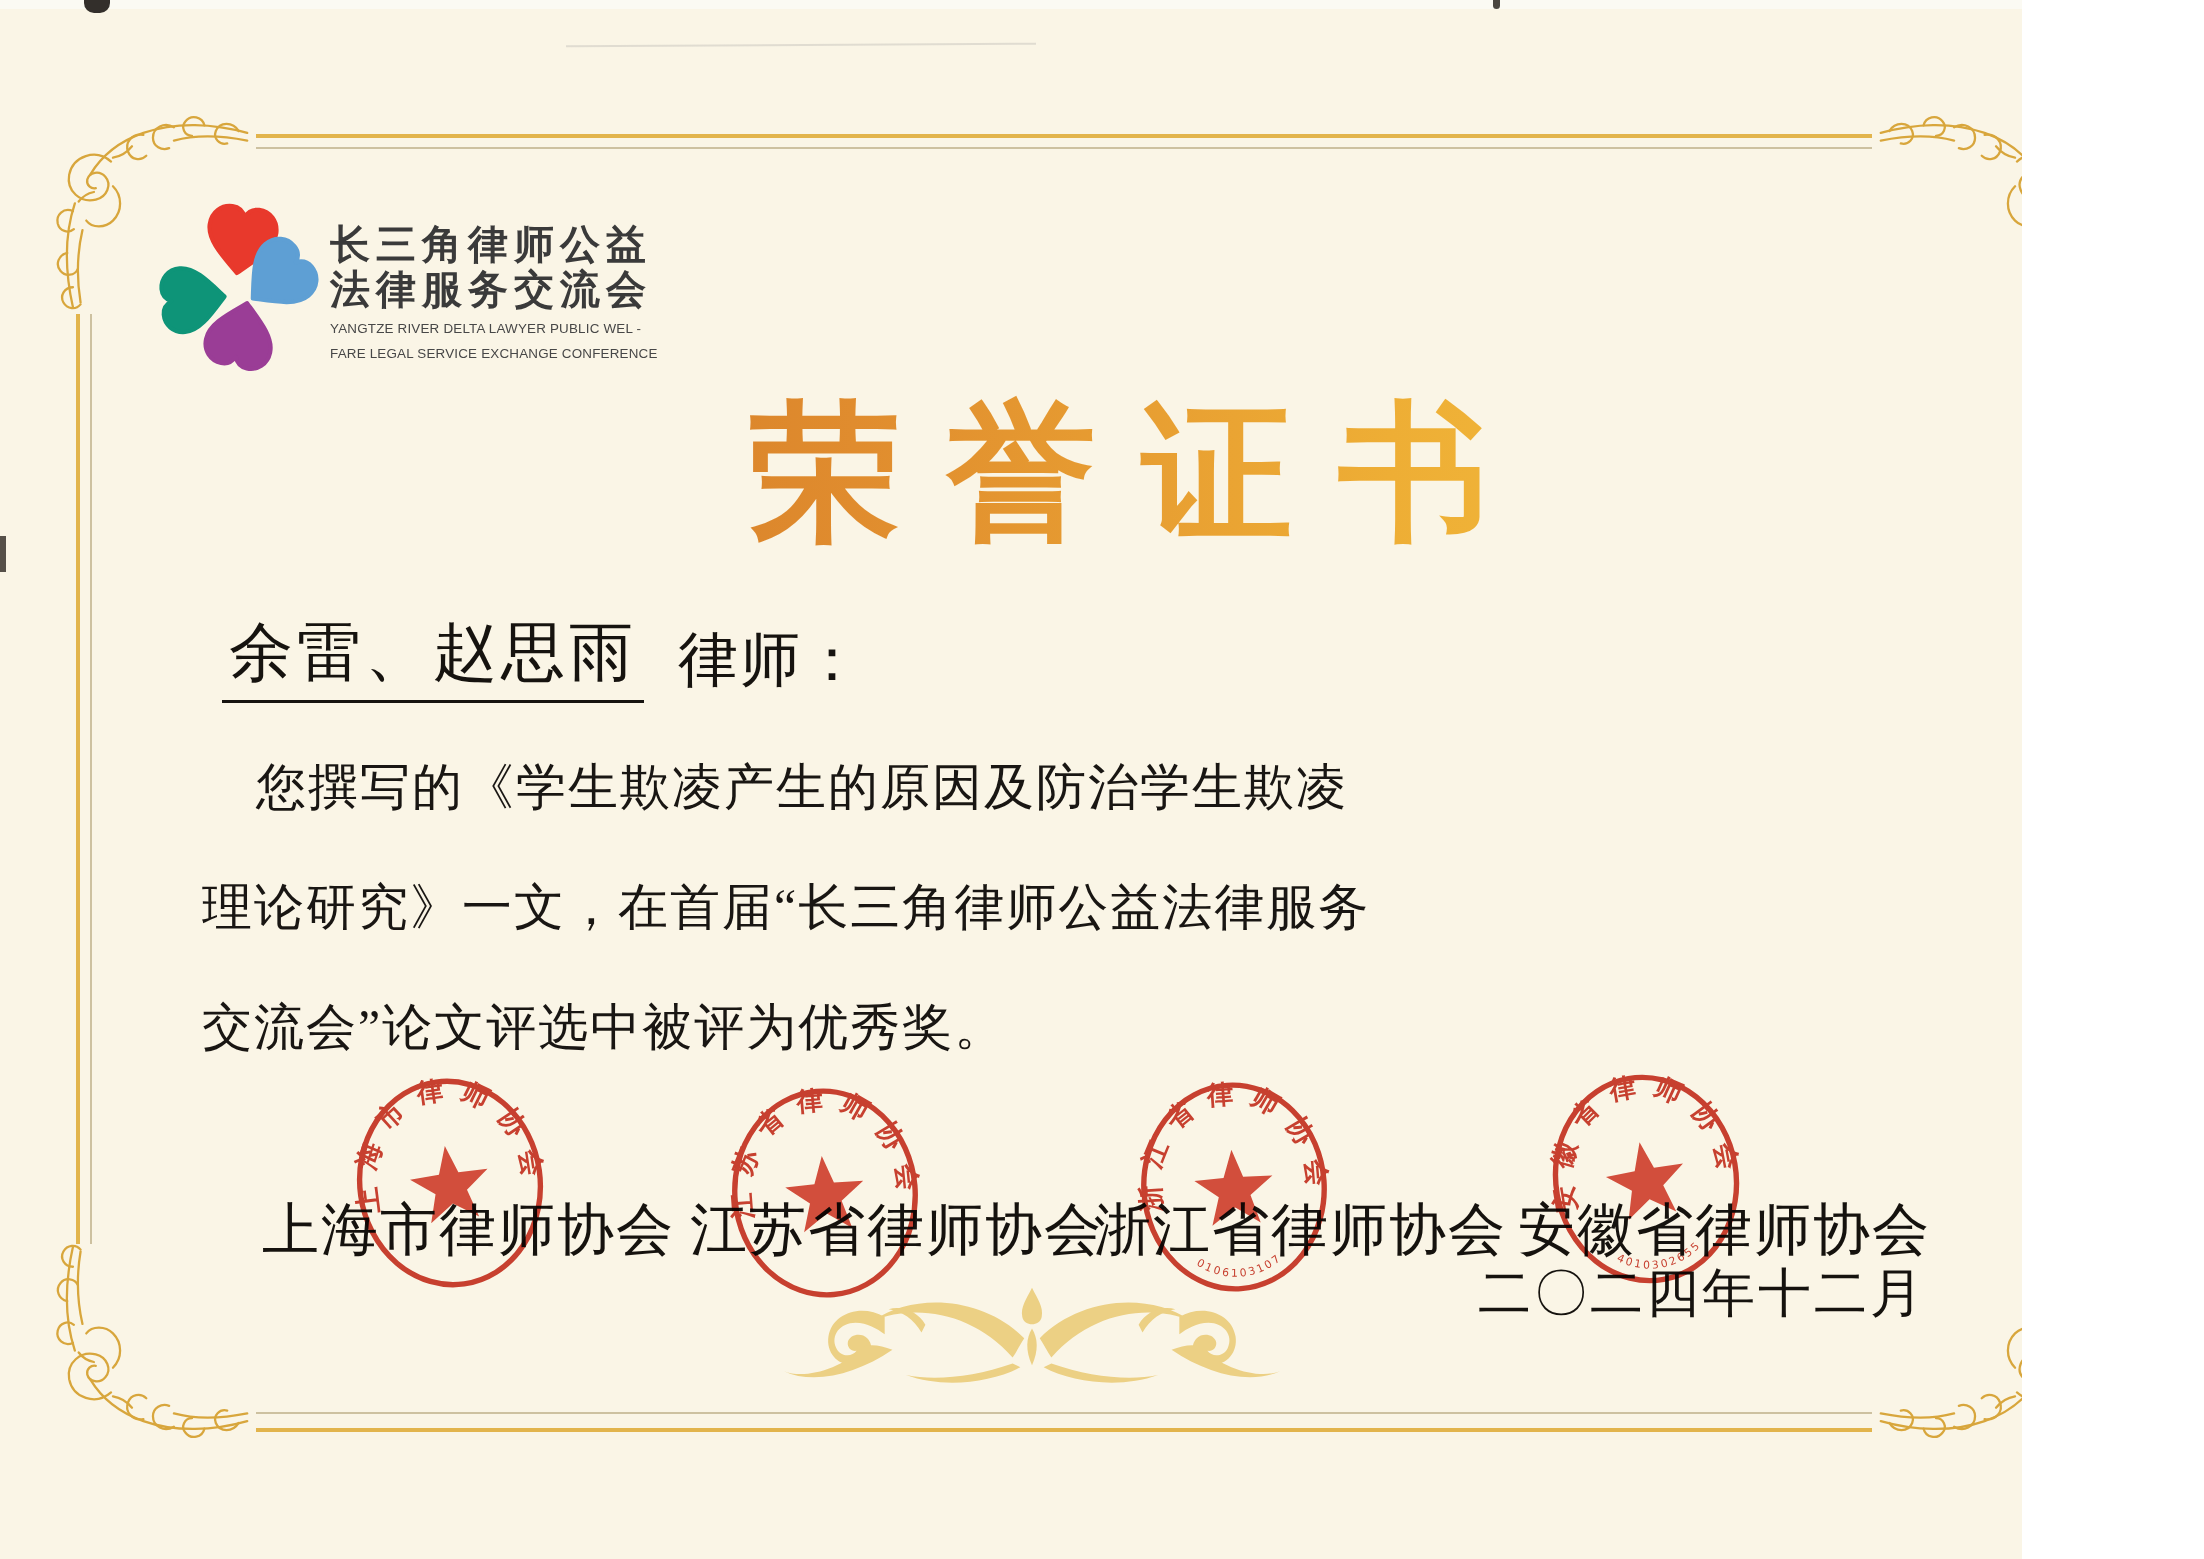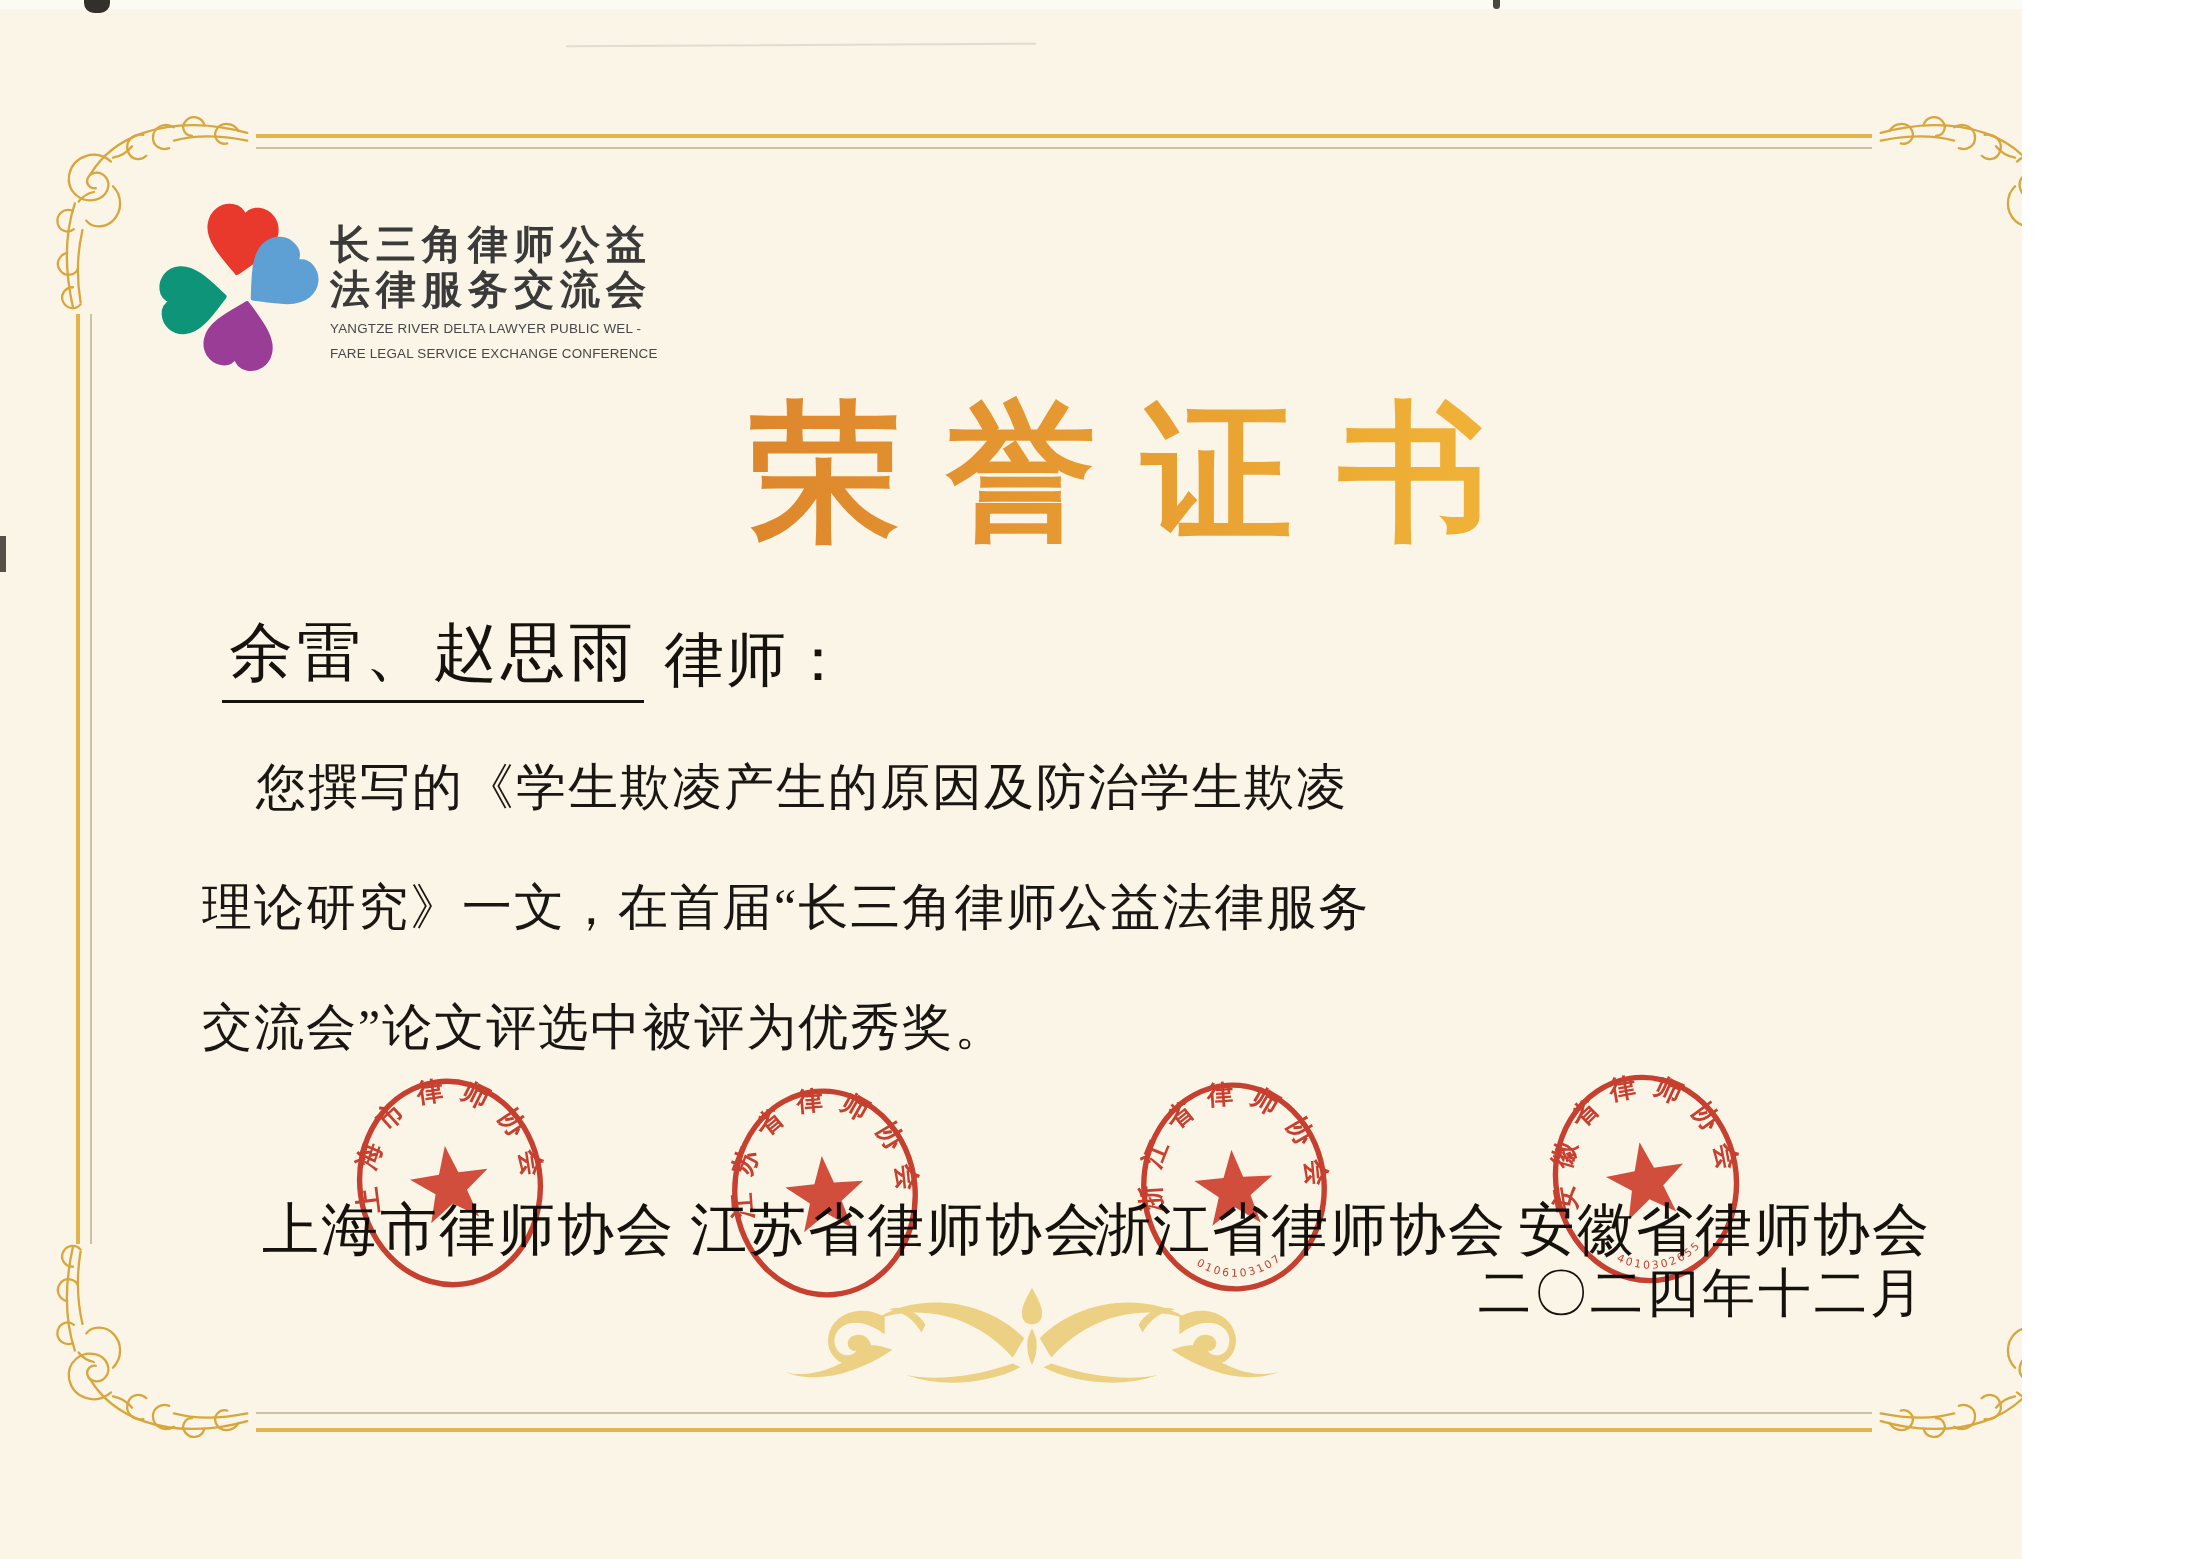--- a/index.html
+++ b/index.html
@@ -44,21 +44,21 @@
   
   .cert-title{left:0;top:374px;width:2204px;text-align:center;font-size:150px;font-weight:bold;
     letter-spacing:46px;padding-left:40px;font-family:"DejaVu Serif", serif;color:#E09A30;
     background-image:linear-gradient(90deg,#C96D22 8%,#E08C2E 38%,#EEAE35 62%,#F6CA45 92%);
     -webkit-background-clip:text;background-clip:text;-webkit-text-fill-color:transparent;}
 
   
   .name-box{left:222px;top:608px;width:422px;height:92px;border-bottom:3px solid #16130F;
     display:flex;align-items:flex-end;justify-content:center;}
   .name-text{font-size:64px;color:#16130F;letter-spacing:4px;padding-bottom:4px;}
-  .name-suffix{left:664px;top:620px;font-size:60px;color:#16130F;letter-spacing:2px;}
+  .name-suffix{left:678px;top:620px;font-size:60px;color:#16130F;letter-spacing:2px;}
 
   
   .body-line{font-size:50px;color:#191613;letter-spacing:2px;white-space:nowrap;}
   .bl1{left:256px;top:754px;}
   .bl2{left:202px;top:874px;}
   .bl3{left:202px;top:994px;}
 
   
   .signatory{top:1192px;font-size:57px;color:#15120E;letter-spacing:2px;white-space:nowrap;z-index:4;}
   .sig1{left:262px;} .sig2{left:690px;} .sig3{left:1094px;} .sig4{left:1518px;}

